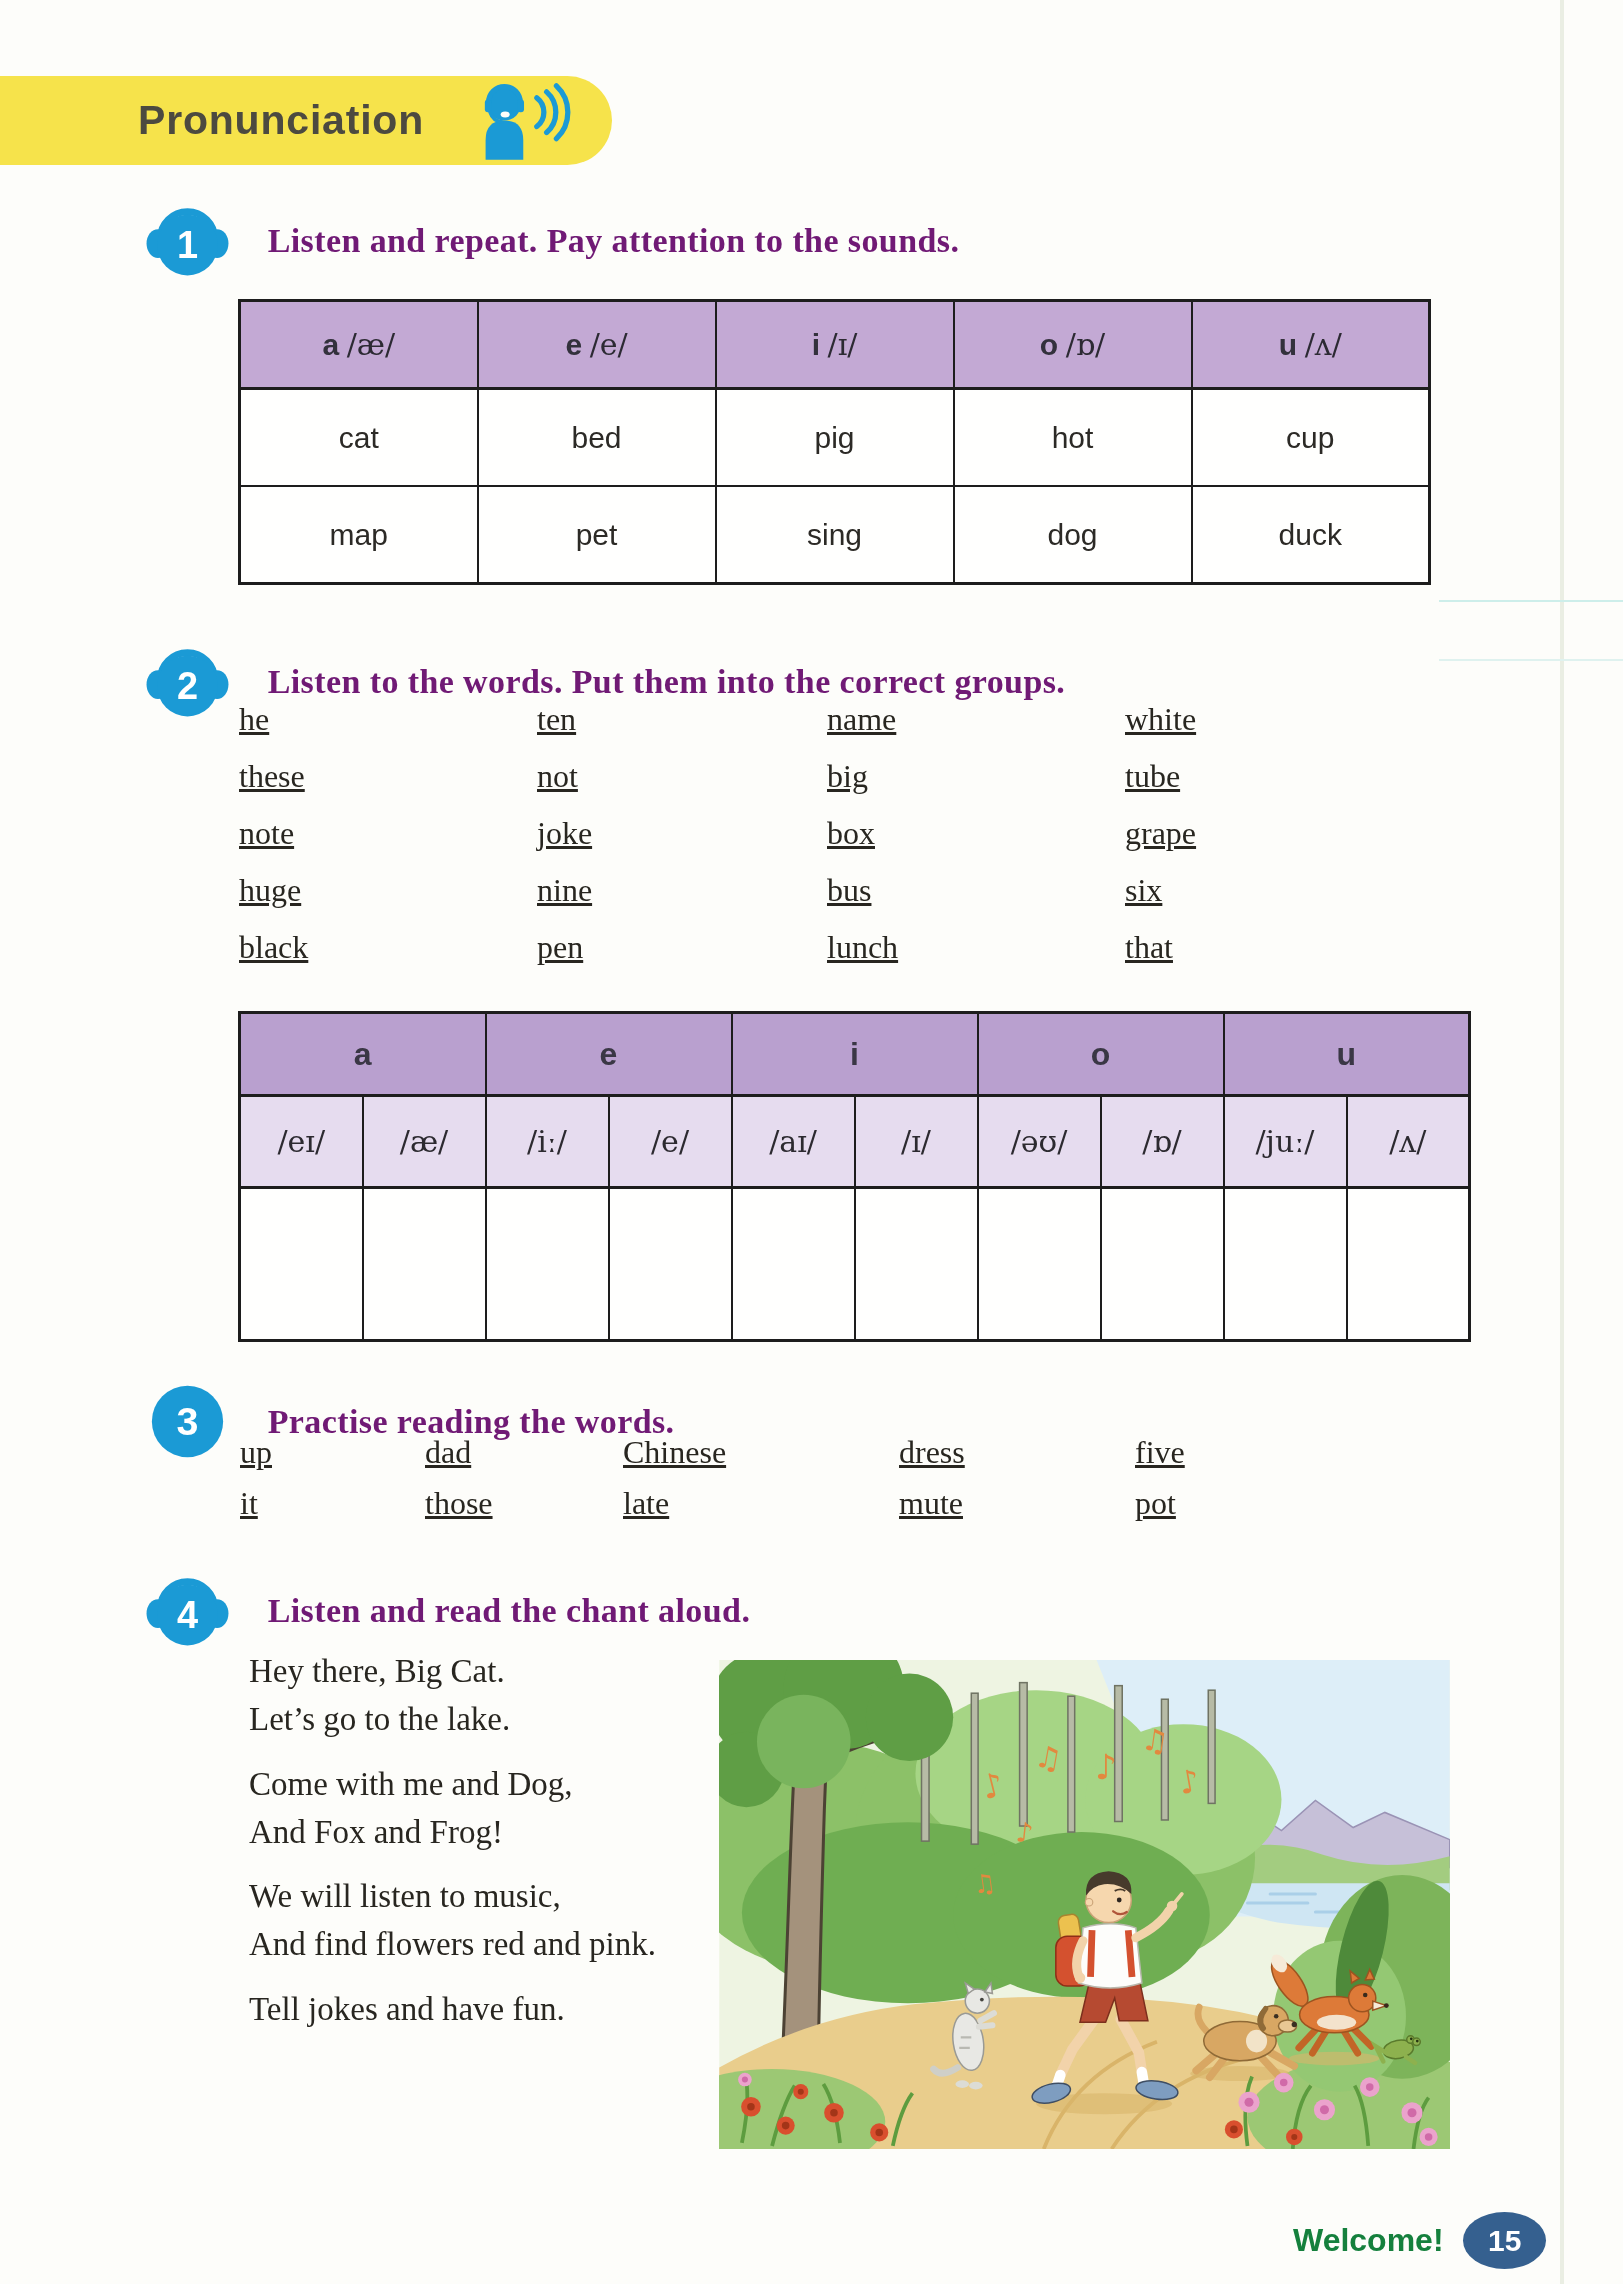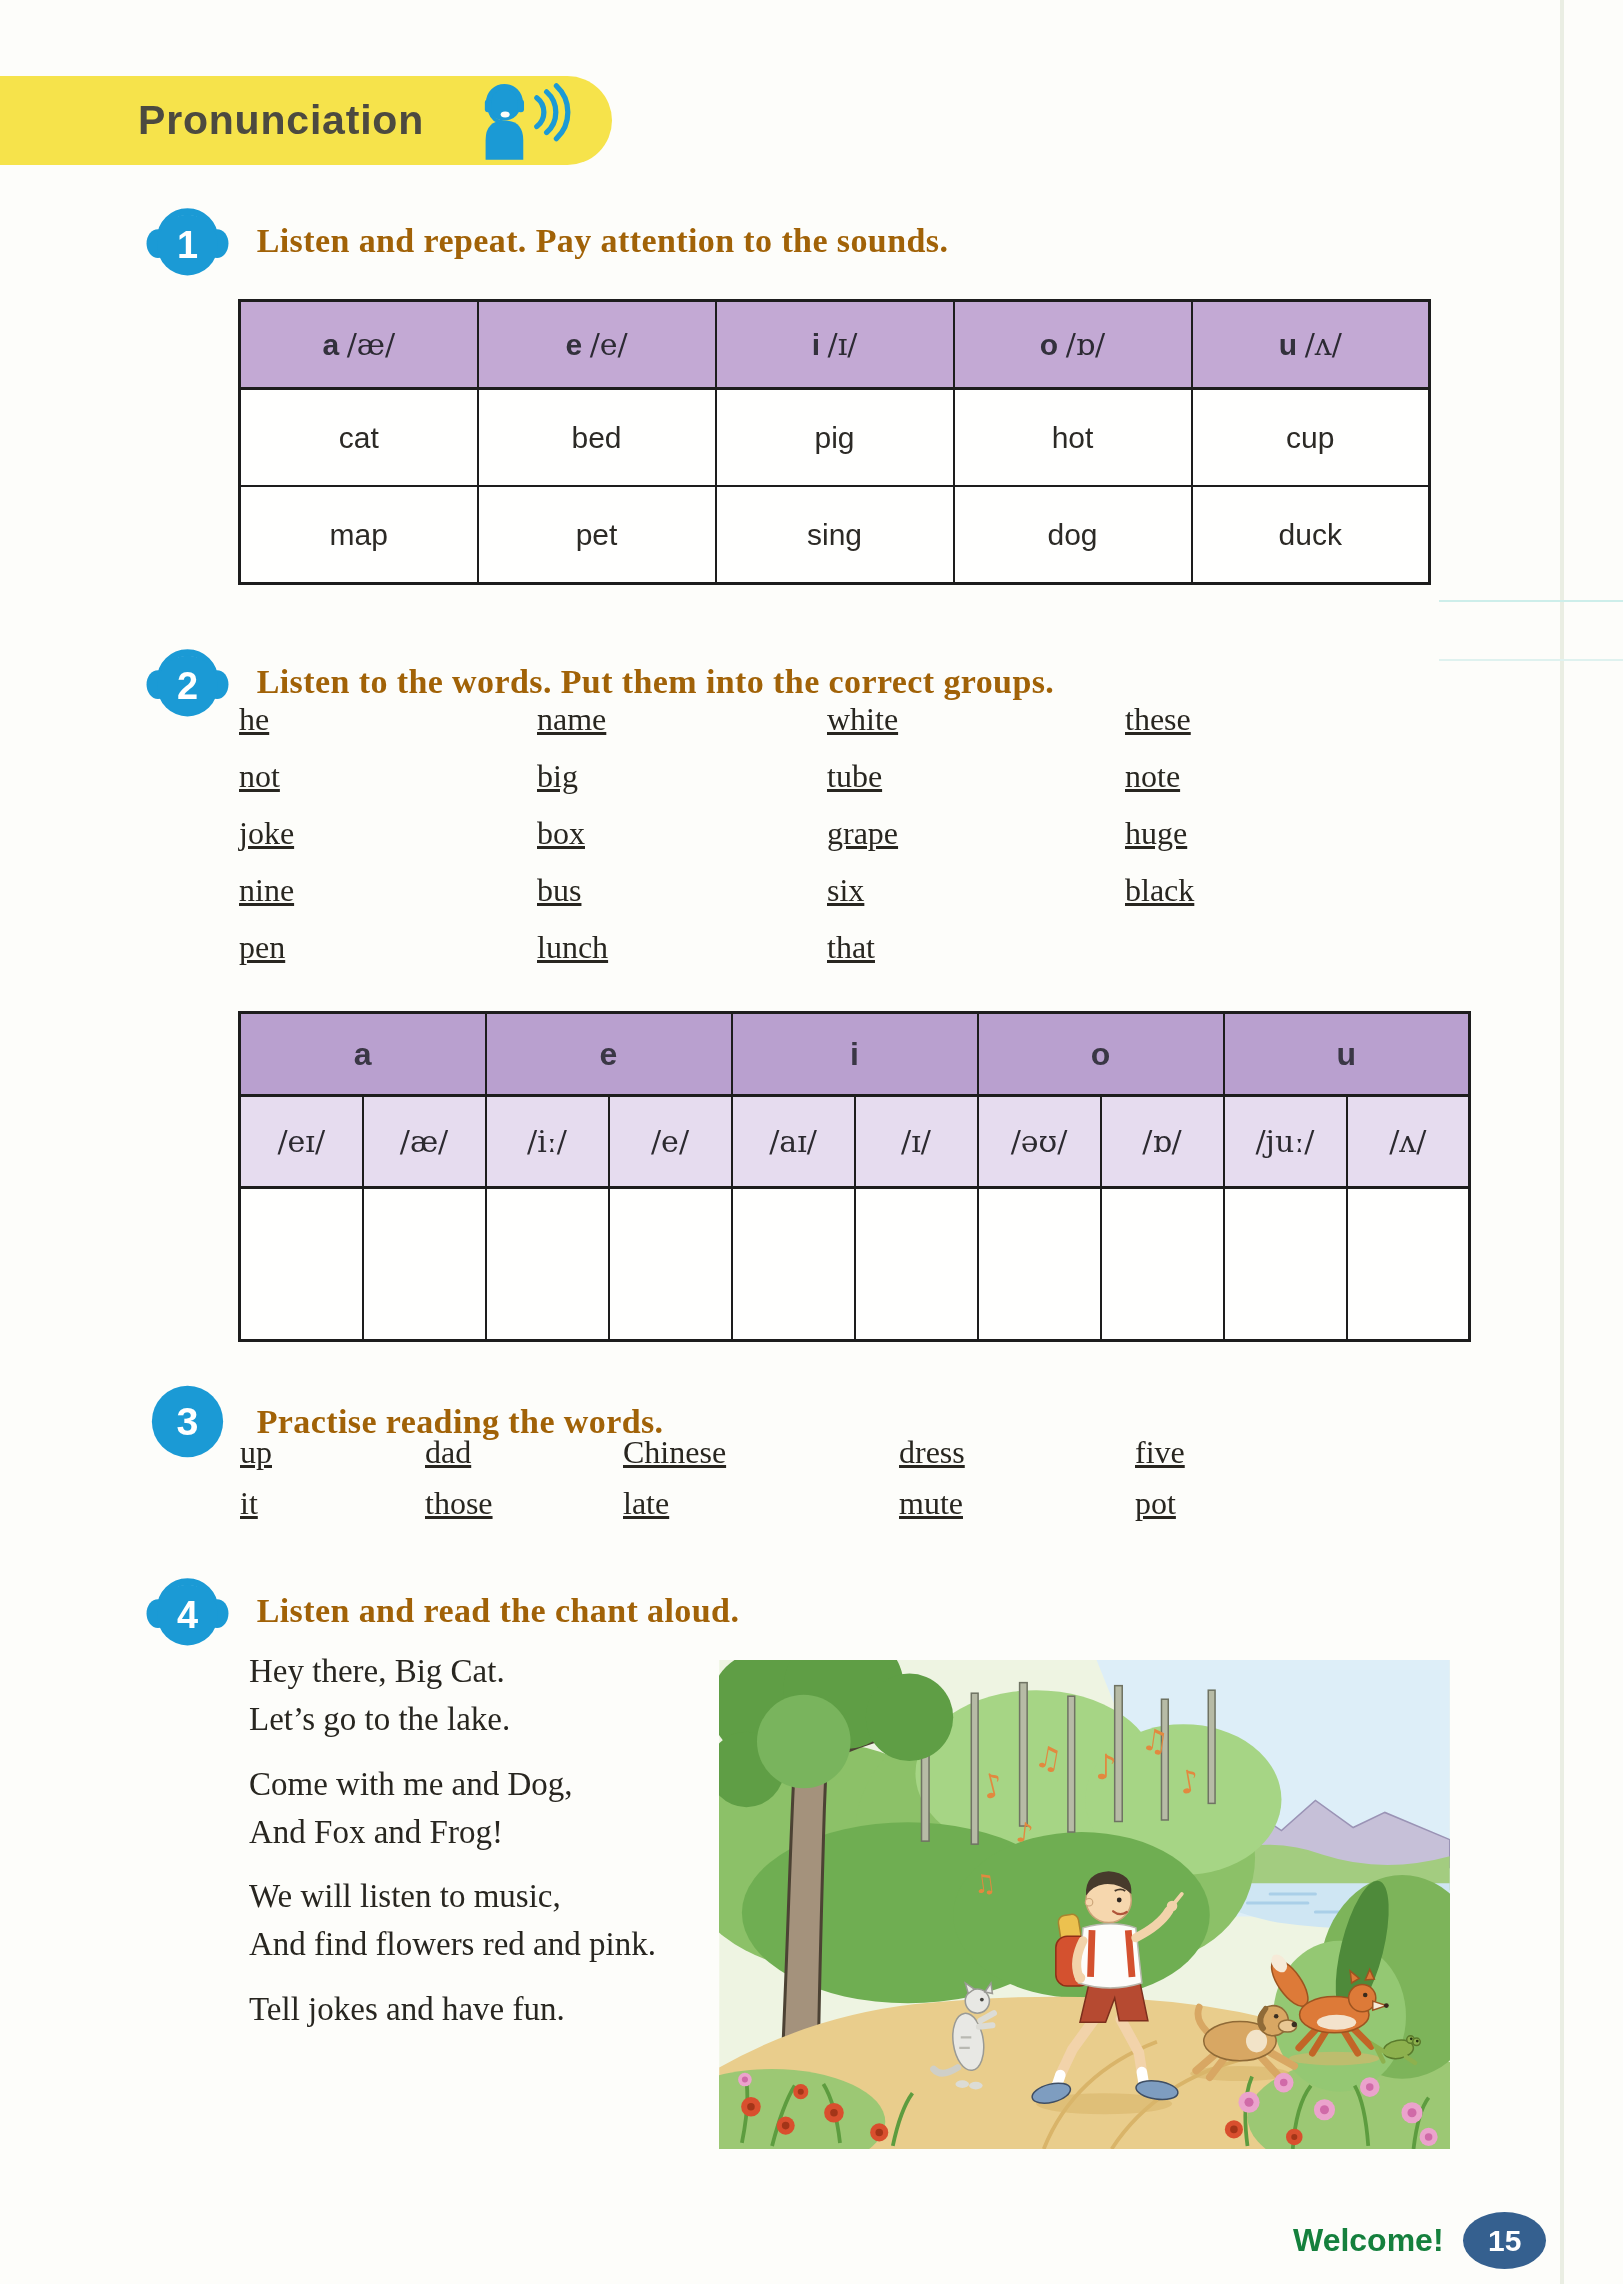--- a/index.html
+++ b/index.html
@@ -11,21 +11,21 @@
   .banner{
     position:absolute;left:0;top:76px;width:612px;height:89px;
     background:#f6e34b;border-radius:0 45px 45px 0;
     display:flex;align-items:center;padding-left:138px;box-sizing:border-box;gap:39px;
   }
   .banner-title{font-family:"Liberation Sans",sans-serif;font-weight:700;font-size:41px;color:#4c4a40;letter-spacing:0.8px;}
   .headset-icon{width:113px;height:79px;}
   
   .ex-header{position:absolute;left:142px;display:flex;align-items:center;gap:22.7px;}
   .badge{width:91px;height:91px;flex:0 0 auto;}
-  .instruction{margin:1px;font:700 34px/1.15 "Liberation Serif",serif;color:#a16207;letter-spacing:0.4px;}
+  .instruction{margin:12px;font:700 34px/1.15 "Liberation Serif",serif;color:#701a75;letter-spacing:0.4px;}
   
   table.book{position:absolute;border-collapse:collapse;table-layout:fixed;border:3.8px solid #1d1d1d;}
   table.book th,table.book td{border:2.3px solid #1d1d1d;text-align:center;vertical-align:middle;padding:0;}
   #sound-table{left:238px;top:299px;width:1193px;}
   #sound-table thead th{height:85px;background:#c3a9d4;border-bottom-width:3.8px;}
   #sound-table tbody td{height:95px;background:#fffffe;font:400 30px "Liberation Sans",sans-serif;color:#2c2a26;margin-top:44px;}
   .hletter{font:700 30px "Liberation Sans",sans-serif;color:#33313c;}
   .hipa{font:400 30px "DejaVu Serif",serif;color:#2c2a33;margin-left:7.6px;}
   #grouping-table{left:238px;top:1011px;width:1233px;}
   #grouping-table .row-letters th{height:80px;background:#b9a0cf;font:700 32px "Liberation Sans",sans-serif;color:#3a3745;border-bottom-width:3.8px;}
@@ -118,20 +118,21 @@
       <ellipse cx="21" cy="64" rx="15" ry="19" fill="#1b9ad5"></ellipse>
       <ellipse cx="99" cy="64" rx="15" ry="19" fill="#1b9ad5"></ellipse>
       <circle cx="60" cy="66" r="40" fill="#1b9ad5"></circle>
       <text x="60" y="83" text-anchor="middle" font-family="Liberation Sans,sans-serif" font-size="50" font-weight="bold" fill="#ffffff">2</text>
     </svg>
     <h2 class="instruction">Listen to the words. Put them into the correct groups.</h2>
   </div>
 
   <div class="word-grid" id="grouping-words">
     <span class="word">he</span>
+    <span class="word">ten</span>
     <span class="word">name</span>
     <span class="word">white</span>
     <span class="word">these</span>
     <span class="word">not</span>
     <span class="word">big</span>
     <span class="word">tube</span>
     <span class="word">note</span>
     <span class="word">joke</span>
     <span class="word">box</span>
     <span class="word">grape</span>

